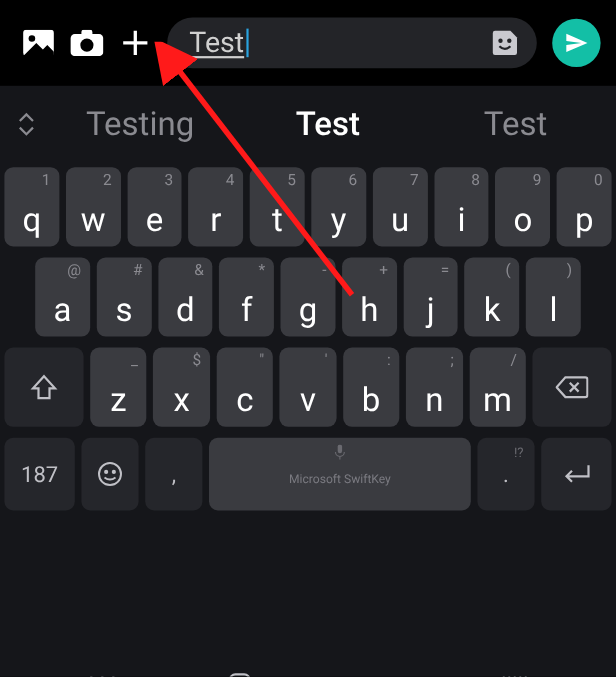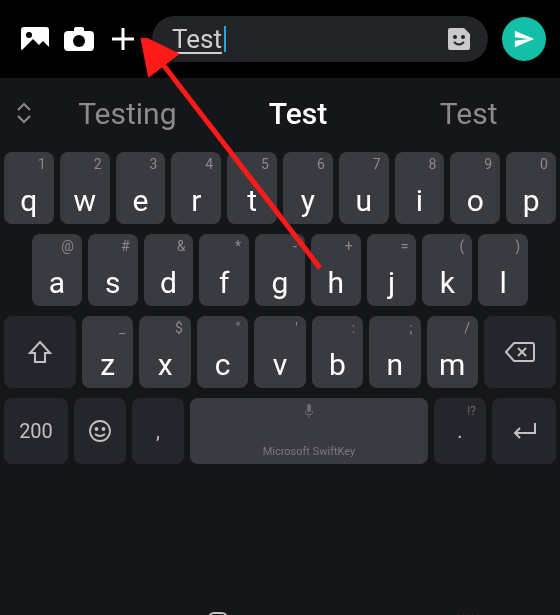--- a/index.html
+++ b/index.html
@@ -139,21 +139,21 @@
     color: #c0c0c6;
     position: relative;
   }
   .bkey.num { width: 64px; font-size: 20px; }
   .bkey.emoji { width: 52px; font-size: 22px; }
   .bkey.space {
     flex: 1;
     background: #3a3b40;
     flex-direction: column;
     justify-content: flex-end;
-    padding-bottom: 6px;
+    padding-bottom: 22px;
   }
   .bkey.space .brand { font-size: 11px; color: #7a7a80; }
   .bkey.space .mic {
     position: absolute;
     top: 6px;
     left: 50%;
     transform: translateX(-50%);
     font-size: 14px;
     color: #6a6a70;
   }
@@ -369,21 +369,21 @@
         <svg width="30" height="22" viewBox="0 0 30 22" stroke="#c0c0c6" stroke-width="2" fill="none">
             <path d="M9 2 H27 A2 2 0 0 1 29 4 V18 A2 2 0 0 1 27 20 H9 L1 11 Z"></path>
             <line x1="13" y1="7" x2="21" y2="15"></line>
             <line x1="21" y1="7" x2="13" y2="15"></line>
           </svg>
       </div>
     </div>
   </div>
 
   <div class="bottom-row">
-    <div class="bkey num">200</div>
+    <div class="bkey num">187</div>
     <div class="bkey emoji">
       <svg width="24" height="24" viewBox="0 0 24 24" stroke="currentColor" stroke-width="1.8" fill="none">
           <circle cx="12" cy="12" r="10"></circle>
           <circle cx="8.5" cy="10" r="1" fill="currentColor"></circle>
           <circle cx="15.5" cy="10" r="1" fill="currentColor"></circle>
           <path d="M7 15 Q12 19 17 15"></path>
         </svg>
     </div>
     <div class="bkey punct">
       <span>,</span>

